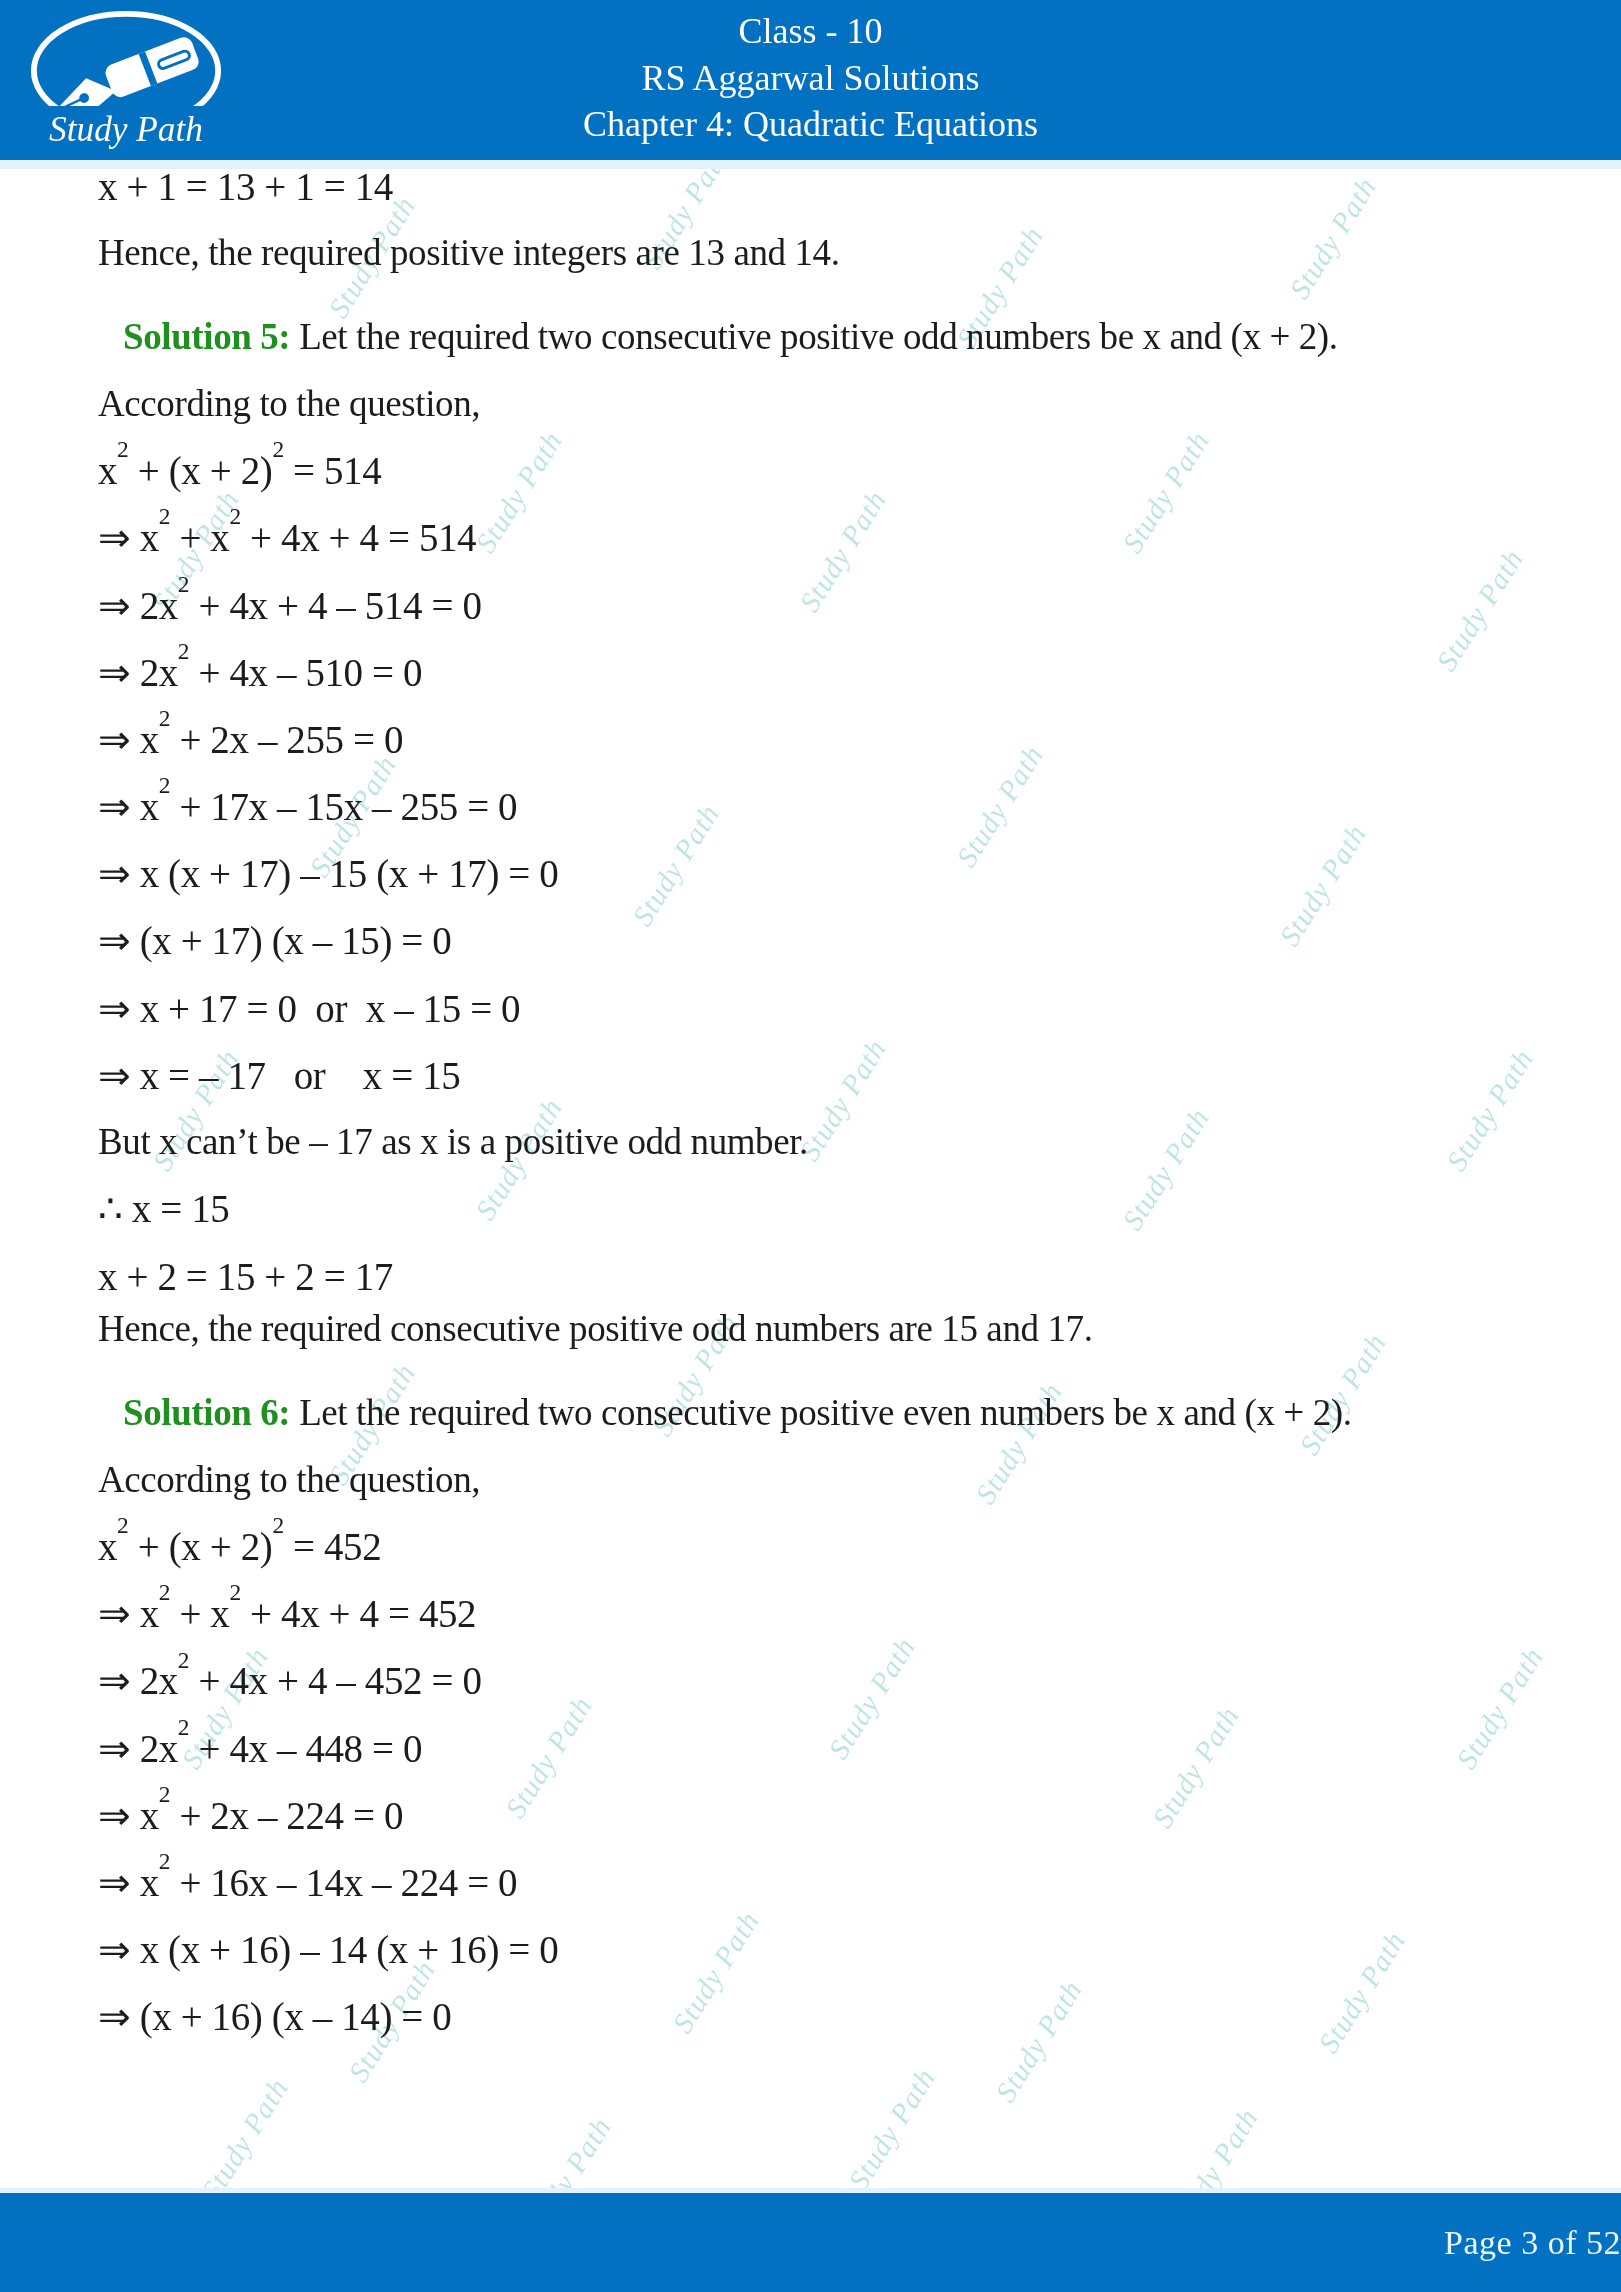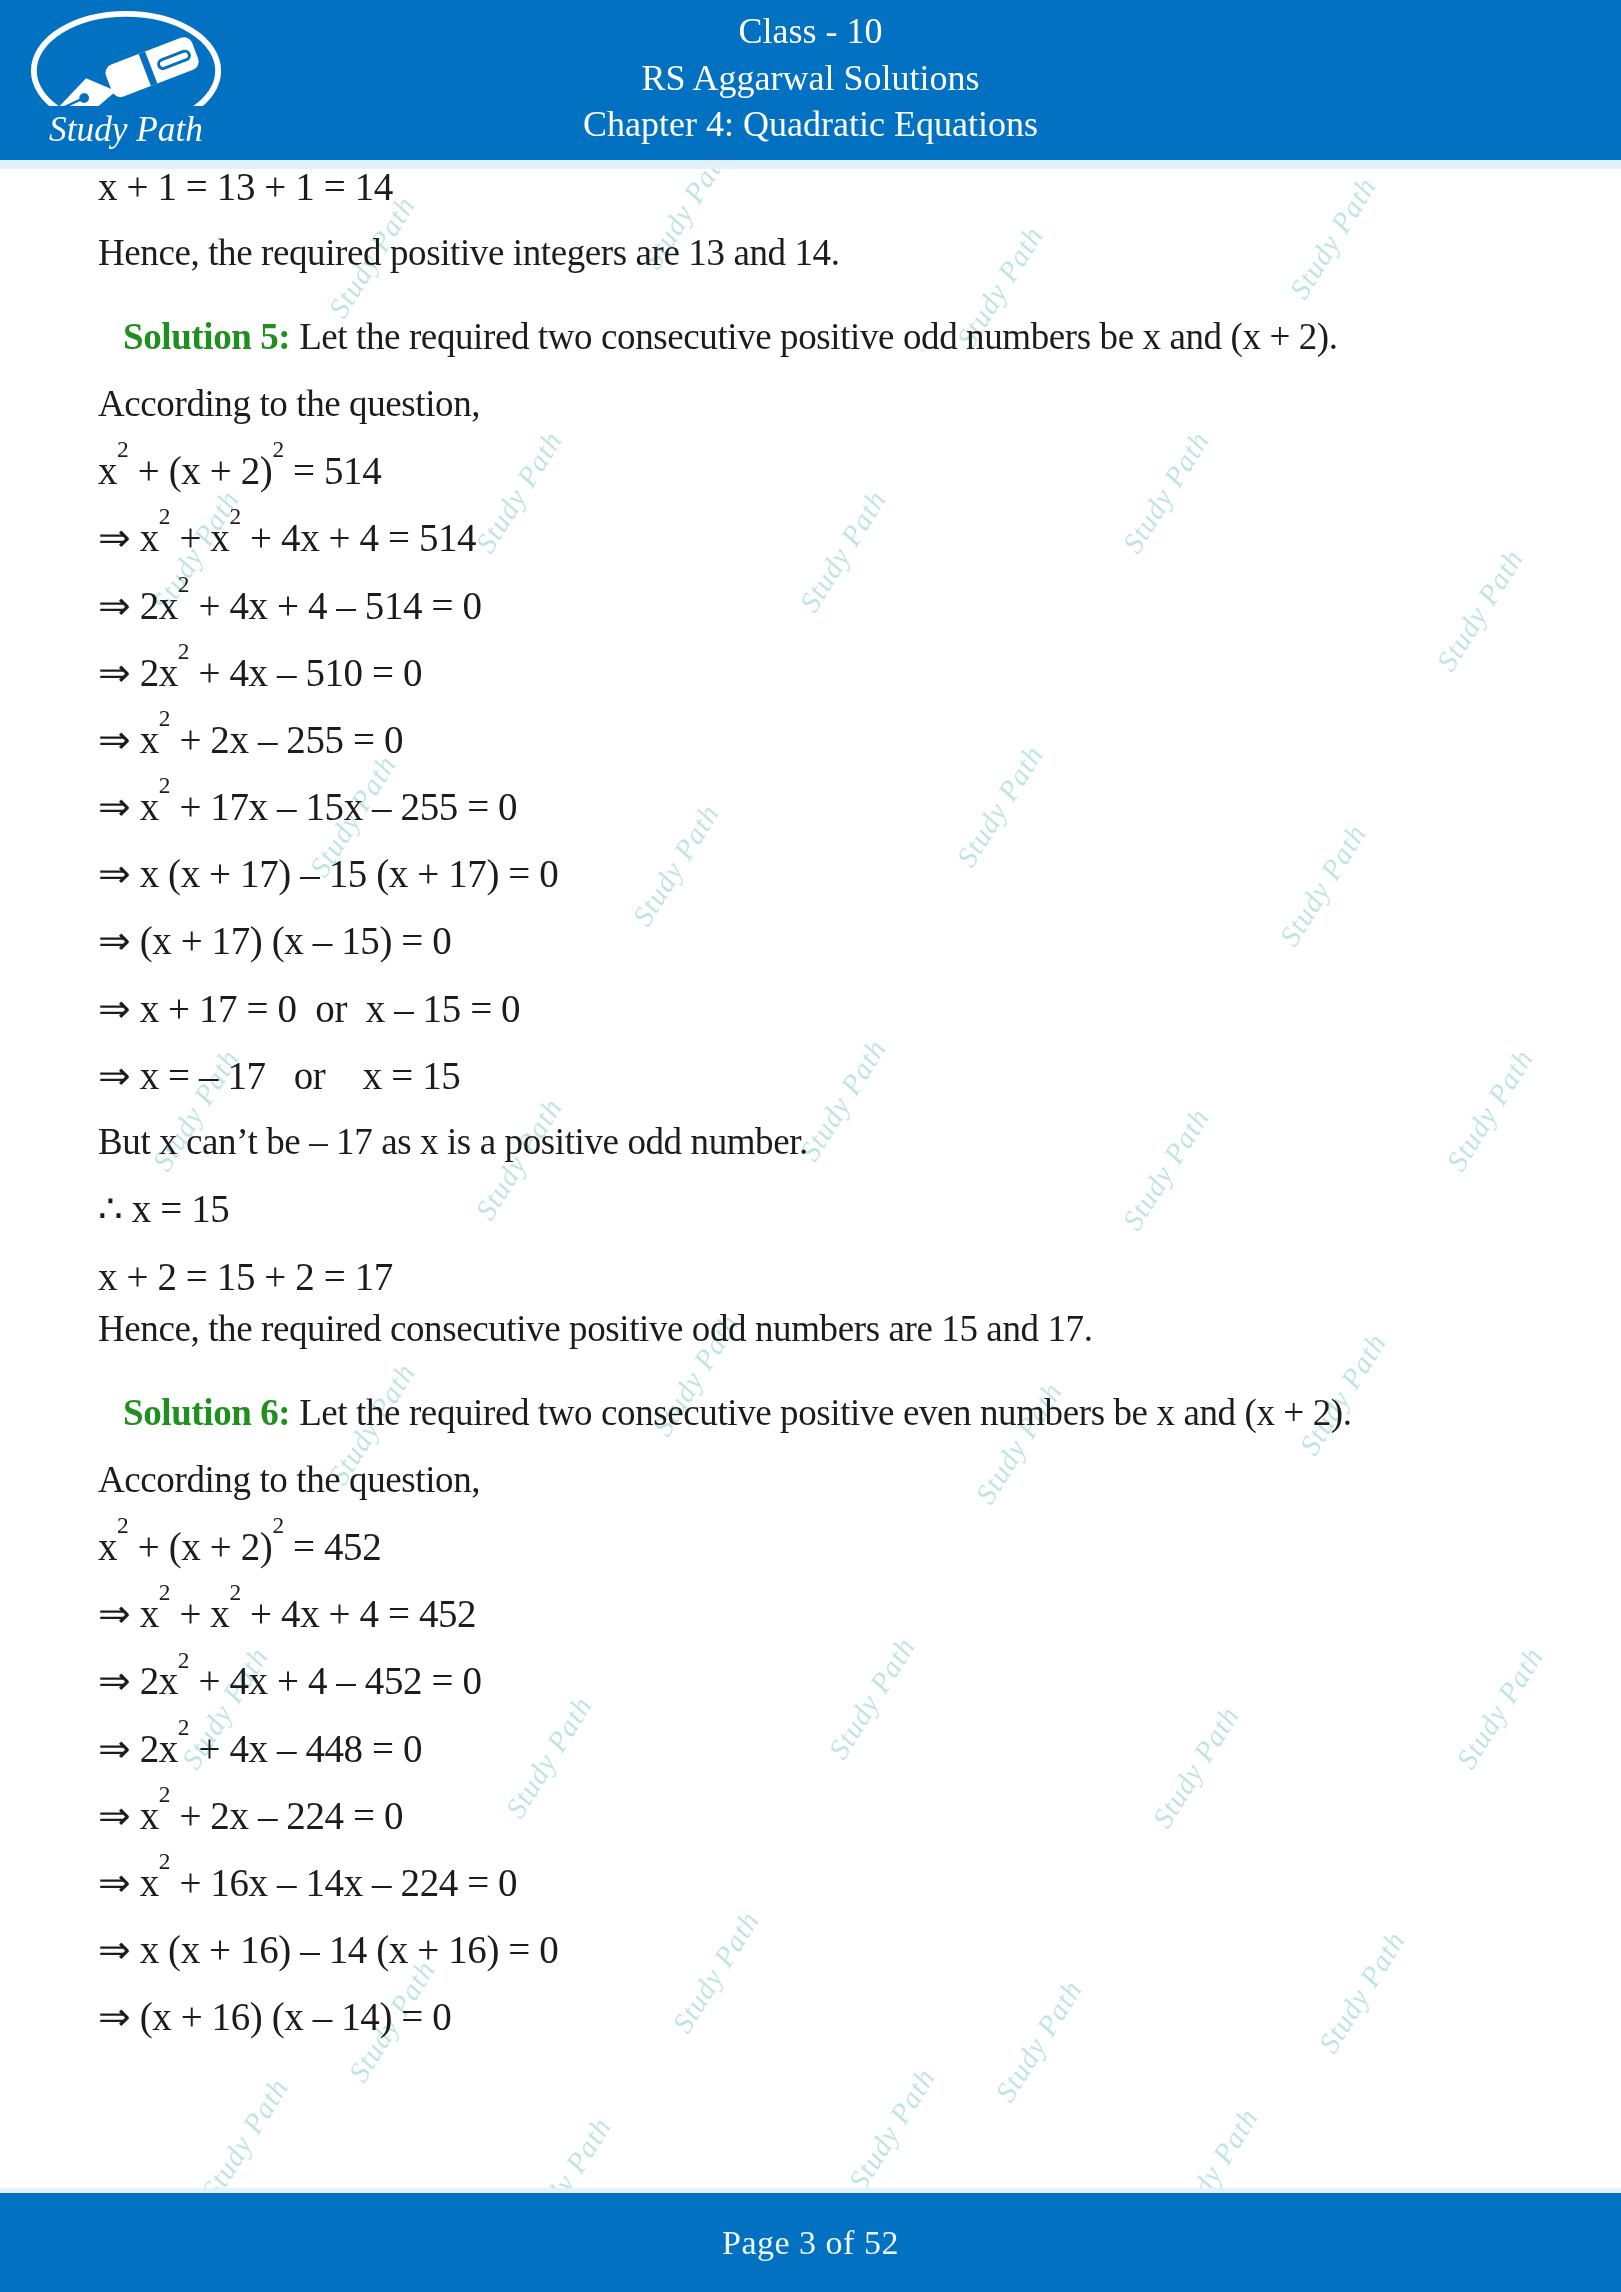--- a/index.html
+++ b/index.html
@@ -65,21 +65,21 @@
   .line.sec{margin-top:41px;margin-left:25px;}
   .line.tight{margin-bottom:9.8px;}
   .sol-label{color:var(--green,#1f8f1f);font-weight:bold;}
   .line sup{font-size:0.6em;position:relative;top:-0.55em;line-height:0;}
   
   .footer-band{
     position:absolute;left:0;bottom:0;width:1621px;height:100px;
     background:var(--blue,#0371c2);
     border-top:5.9px solid var(--strip,#e2f1fa);
     box-sizing:content-box;
-    display:flex;align-items:center;justify-content:center;
+    display:flex;align-items:center;justify-content:flex-end;
     z-index:3;
   }
   .footer-band .page-number{
     color:#eef7fd;font-size:34px;letter-spacing:0.5px;
   }
 </style>
 </head>
 <body>
 
 <div class="page">

